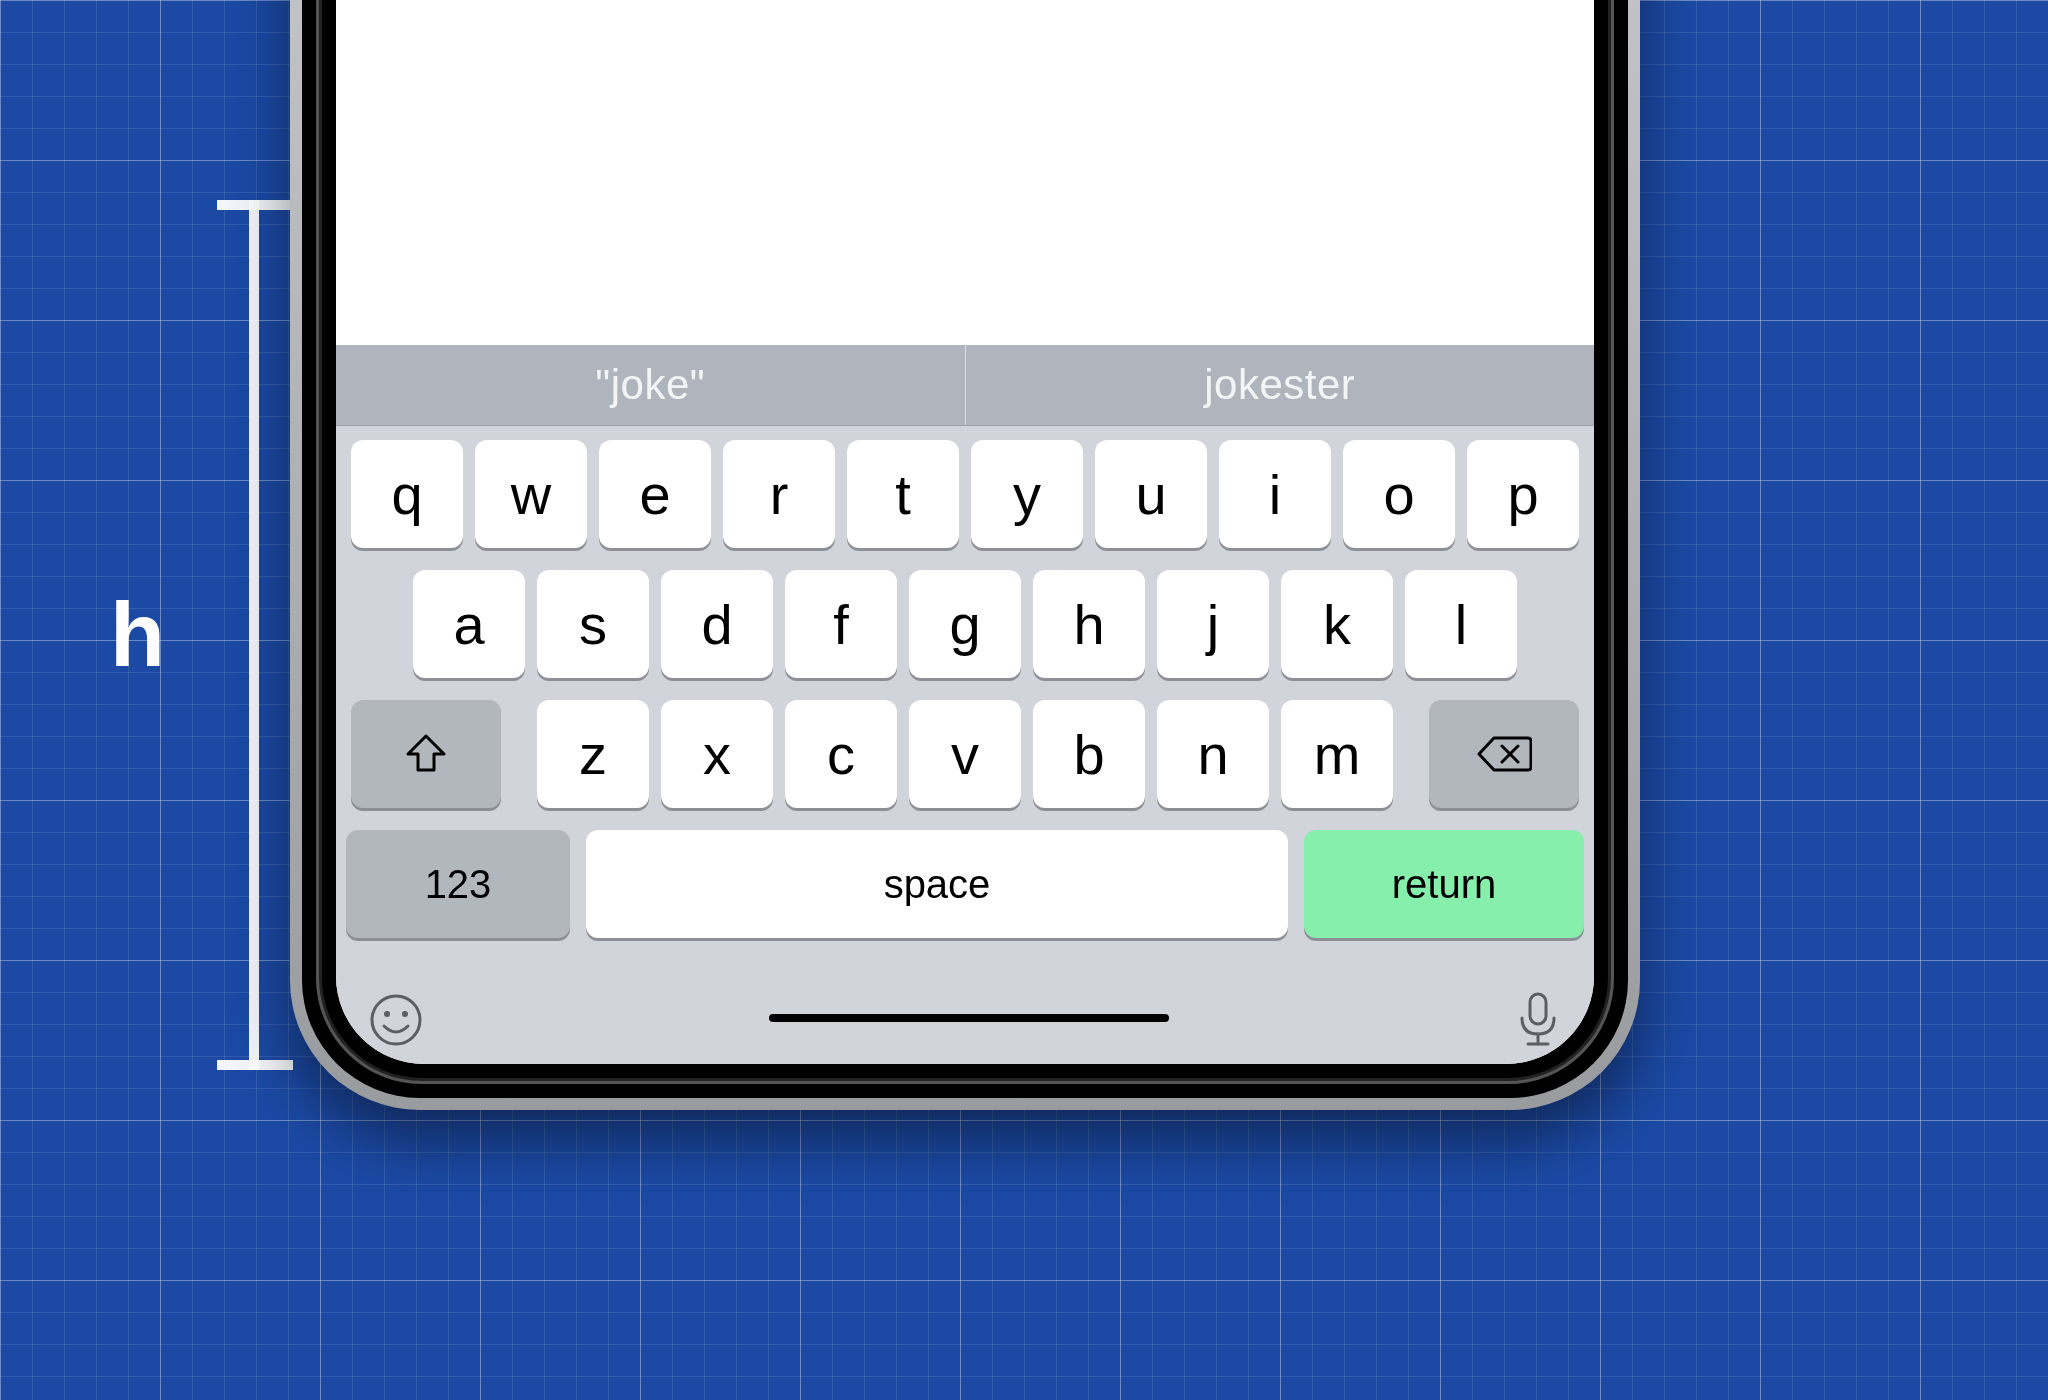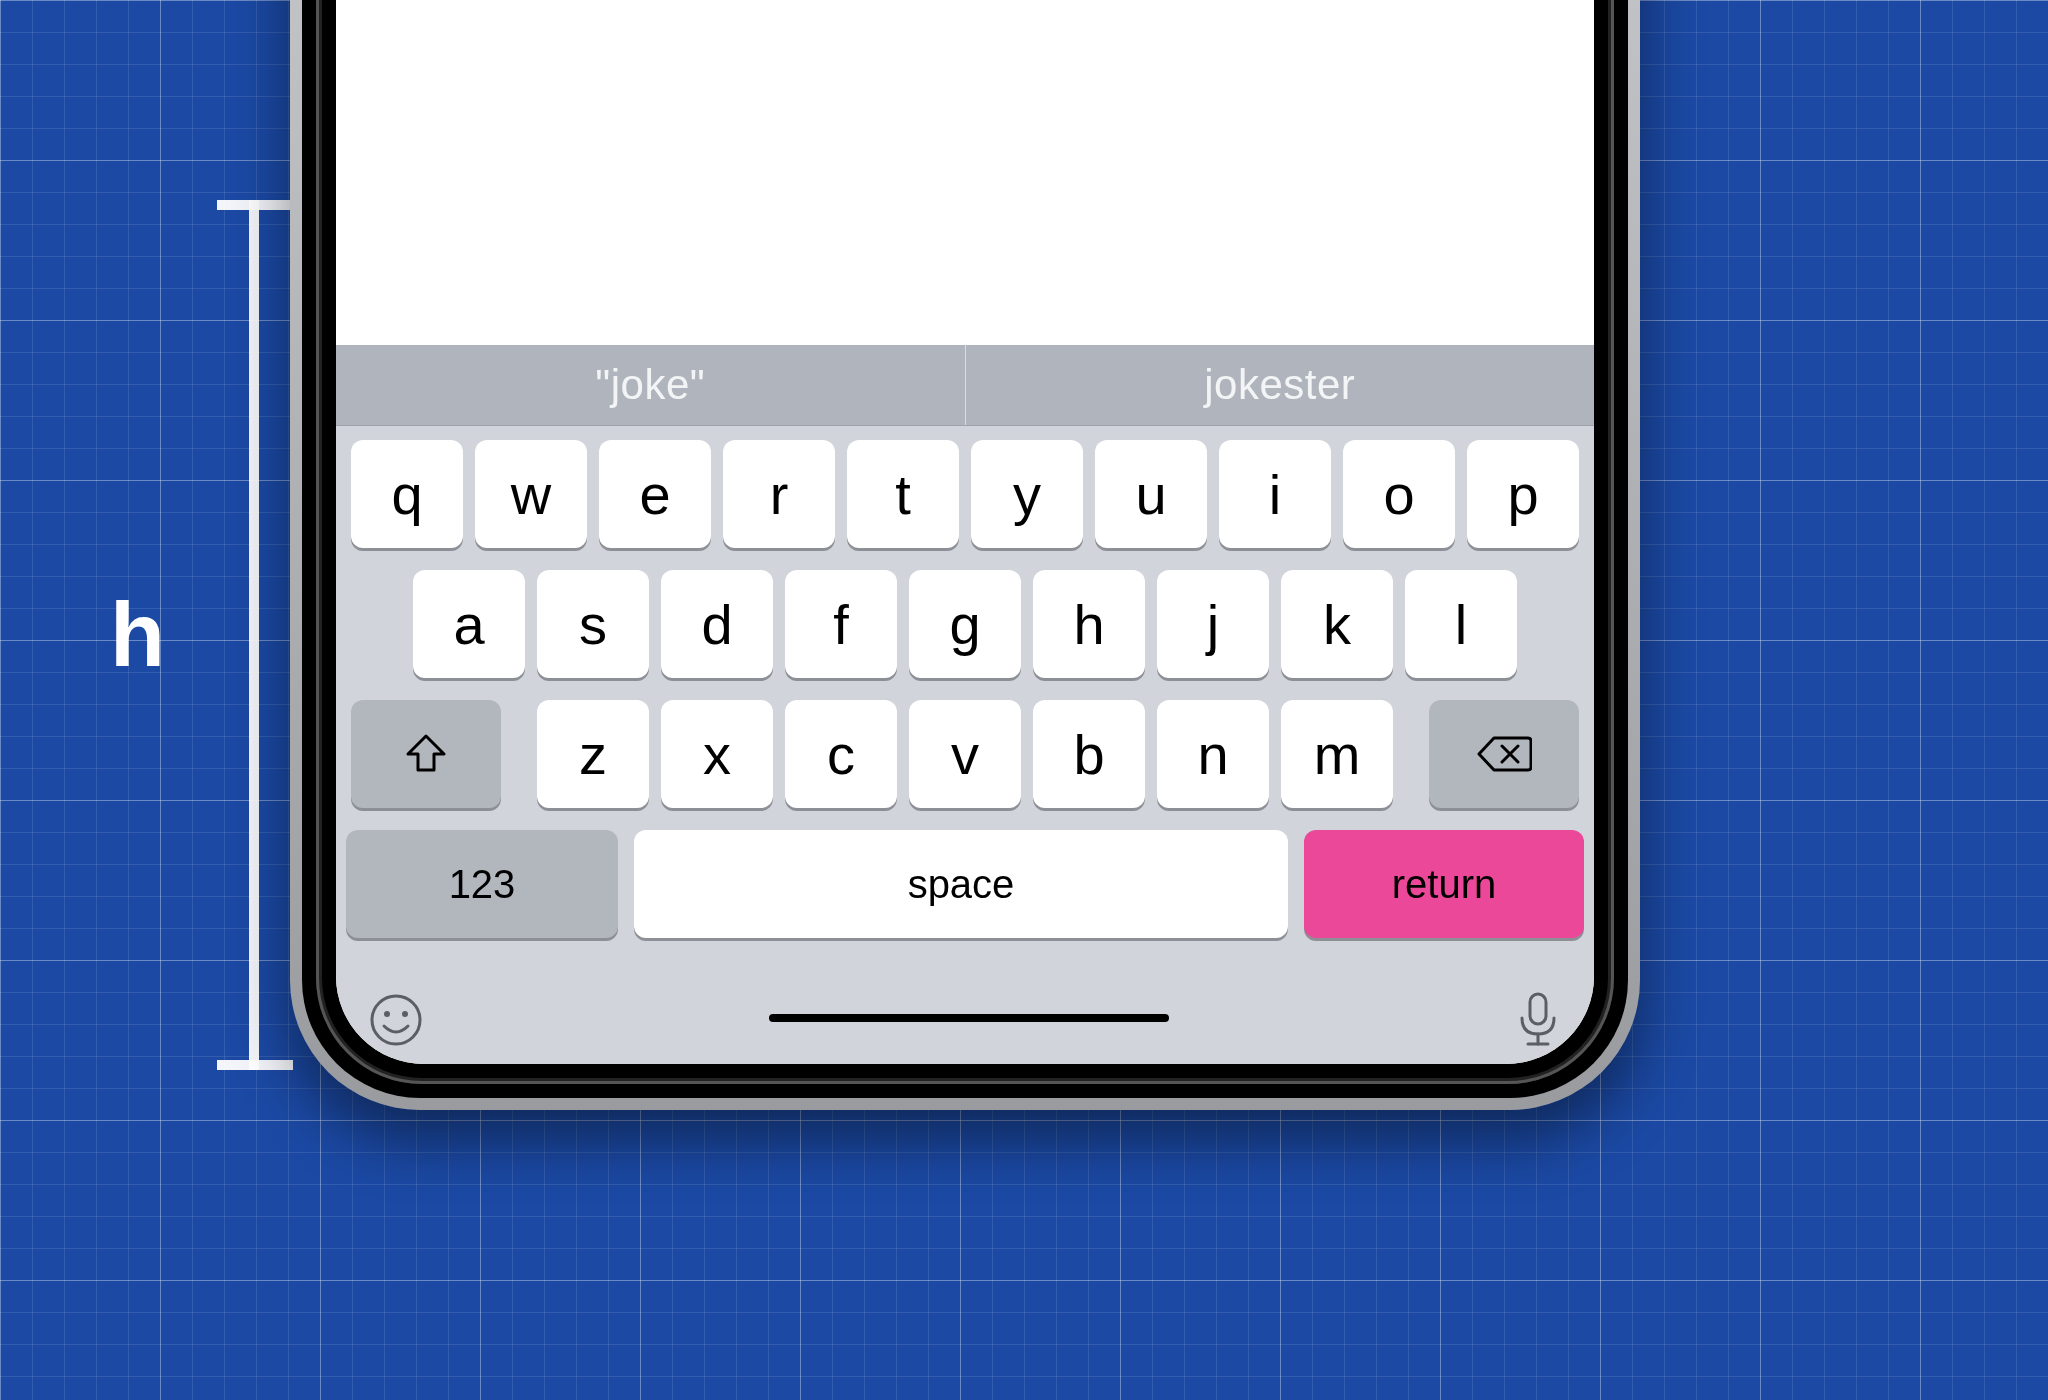--- a/index.html
+++ b/index.html
@@ -150,23 +150,23 @@
   .letter { width: 112px; }
   .row.middle { padding: 0 60px; }
   .row.bottom { }
   .key.fn {
     background: #b2b7be;
     color: #000;
     width: 150px;
   }
   .key.fn svg { display: block; }
   .row.action .key { height: 108px; font-size: 40px; }
-  .key.numbers { width: 272px; background: #b2b7be; }
+  .key.numbers { width: 224px; background: #b2b7be; }
   .key.space   { flex: 1 1 auto; }
-  .key.return  { width: 280px; background: #ec4899; }
+  .key.return  { width: 280px; background: #86efac; }
 
   .bottom-bar {
     display: flex;
     align-items: center;
     justify-content: space-between;
     padding: 24px 32px 10px 32px;
   }
   .bottom-bar .icon {
     color: #5b5e64;
   }

